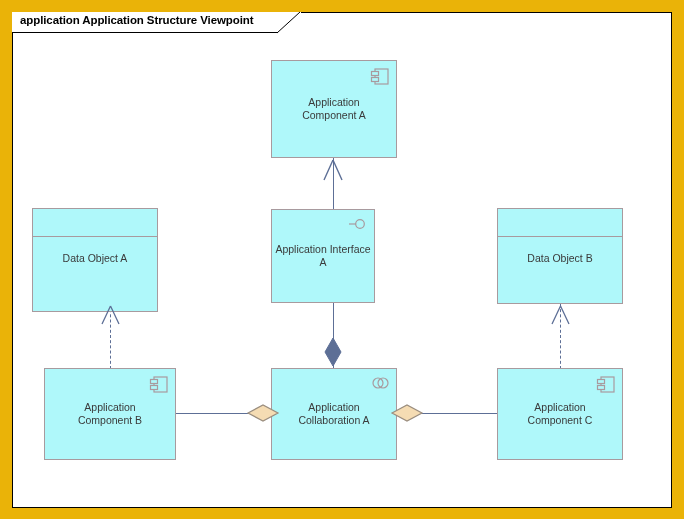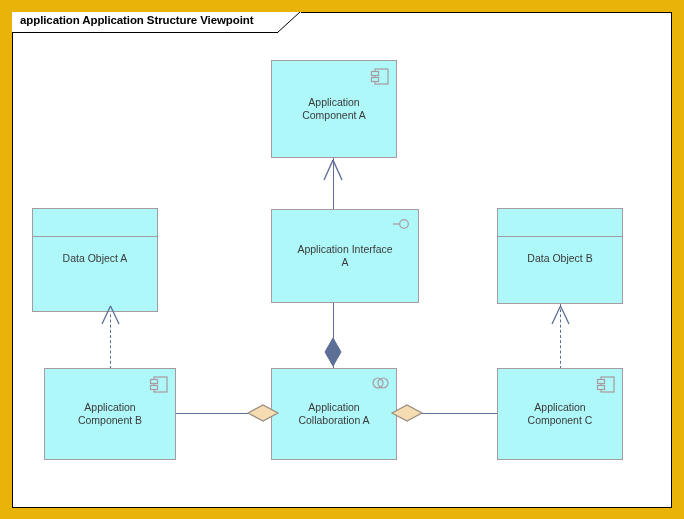--- a/index.html
+++ b/index.html
@@ -167,21 +167,21 @@
       <svg viewBox="0 0 20 20" xmlns="http://www.w3.org/2000/svg">
         <rect x="5" y="2" width="13" height="15" fill="none" stroke="#a89a9e" stroke-width="1.2"></rect>
         <rect x="1.5" y="4.5" width="7" height="4" fill="#aff8fa" stroke="#a89a9e" stroke-width="1.2"></rect>
         <rect x="1.5" y="10.5" width="7" height="4" fill="#aff8fa" stroke="#a89a9e" stroke-width="1.2"></rect>
       </svg>
     </span>
     <div class="node-label centered">Application
 Component A</div>
   </div>
 
-  <div class="node" style="left:271px; top:209px; width:148px; height:94px;">
+  <div class="node" style="left:271px; top:209px; width:104px; height:94px;">
     <span class="icon-wrap">
       <svg viewBox="0 0 20 20" xmlns="http://www.w3.org/2000/svg">
         <line x1="1" y1="8" x2="8" y2="8" stroke="#a89a9e" stroke-width="1.2"></line>
         <circle cx="12" cy="8" r="4.3" fill="none" stroke="#a89a9e" stroke-width="1.2"></circle>
       </svg>
     </span>
     <div class="node-label centered">Application Interface
 A</div>
   </div>
 

